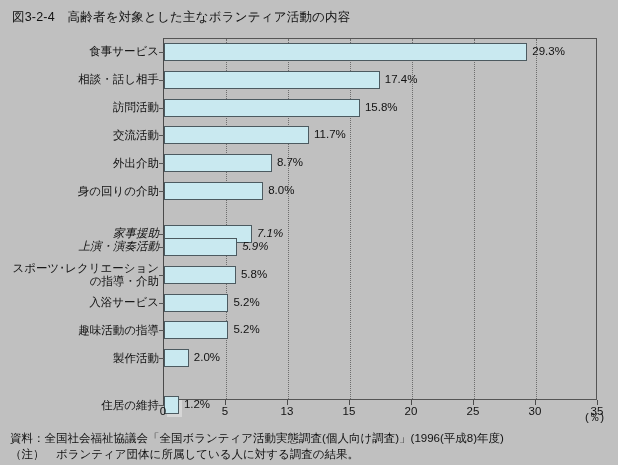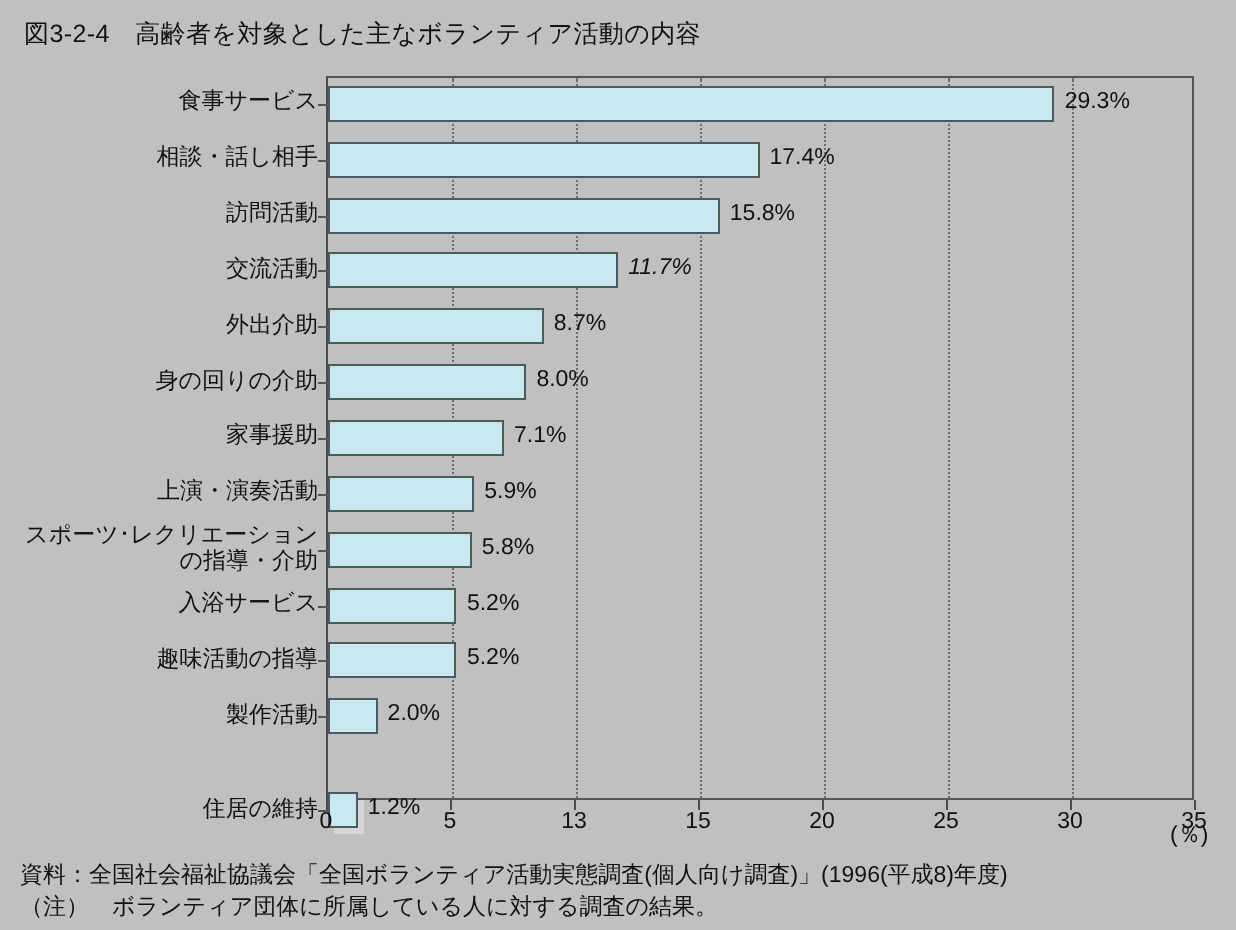--- a/index.html
+++ b/index.html
@@ -228,21 +228,21 @@
       </div>
       <div class="row" style="top: 83.5385px; height: 27.8462px;">
         <div class="row-label" style="height: 27.8462px;">
           <span>交流活動</span>
         </div>
         <div class="tick-y" style="top: 13.9231px;"></div>
         <div class="bar-wrap" style="top: 4.92308px; width: 145.08px;">
           <div class="bar-shadow" style="width: 145.08px;"></div>
           <div class="bar" style="width: 145.08px;"></div>
         </div>
-        <div class="bar-value" style="left: 314.08px; top: 6.92308px; font-style: italic;">11.7%</div>
+        <div class="bar-value" style="left: 314.08px; top: 6.92308px;">11.7%</div>
       </div>
       <div class="row" style="top: 111.385px; height: 27.8462px;">
         <div class="row-label" style="height: 27.8462px;">
           <span>外出介助</span>
         </div>
         <div class="tick-y" style="top: 13.9231px;"></div>
         <div class="bar-wrap" style="top: 4.92308px; width: 107.88px;">
           <div class="bar-shadow" style="width: 107.88px;"></div>
           <div class="bar" style="width: 107.88px;"></div>
         </div>
@@ -252,32 +252,32 @@
         <div class="row-label" style="height: 27.8462px;">
           <span>身の回りの介助</span>
         </div>
         <div class="tick-y" style="top: 13.9231px;"></div>
         <div class="bar-wrap" style="top: 4.92308px; width: 99.2px;">
           <div class="bar-shadow" style="width: 99.2px;"></div>
           <div class="bar" style="width: 99.2px;"></div>
         </div>
         <div class="bar-value" style="left: 268.2px; top: 6.92308px;">8.0%</div>
       </div>
-      <div class="row" style="top: 167px; height: 27.8462px;">
+      <div class="row" style="top: 182px; height: 27.8462px; font-style: italic;">
         <div class="row-label" style="height: 27.8462px;">
           <span>家事援助</span>
         </div>
         <div class="tick-y" style="top: 13.9231px;"></div>
         <div class="bar-wrap" style="top: 4.92308px; width: 88.04px;">
           <div class="bar-shadow" style="width: 88.04px;"></div>
           <div class="bar" style="width: 88.04px;"></div>
         </div>
         <div class="bar-value" style="left: 257.04px; top: 6.92308px;">7.1%</div>
       </div>
-      <div class="row" style="top: 194.923px; height: 27.8462px;">
+      <div class="row" style="top: 194.923px; height: 27.8462px; font-style: italic;">
         <div class="row-label" style="height: 27.8462px;">
           <span>上演・演奏活動</span>
         </div>
         <div class="tick-y" style="top: 13.9231px;"></div>
         <div class="bar-wrap" style="top: 4.92308px; width: 73.16px;">
           <div class="bar-shadow" style="width: 73.16px;"></div>
           <div class="bar" style="width: 73.16px;"></div>
         </div>
         <div class="bar-value" style="left: 242.16px; top: 6.92308px;">5.9%</div>
       </div>

